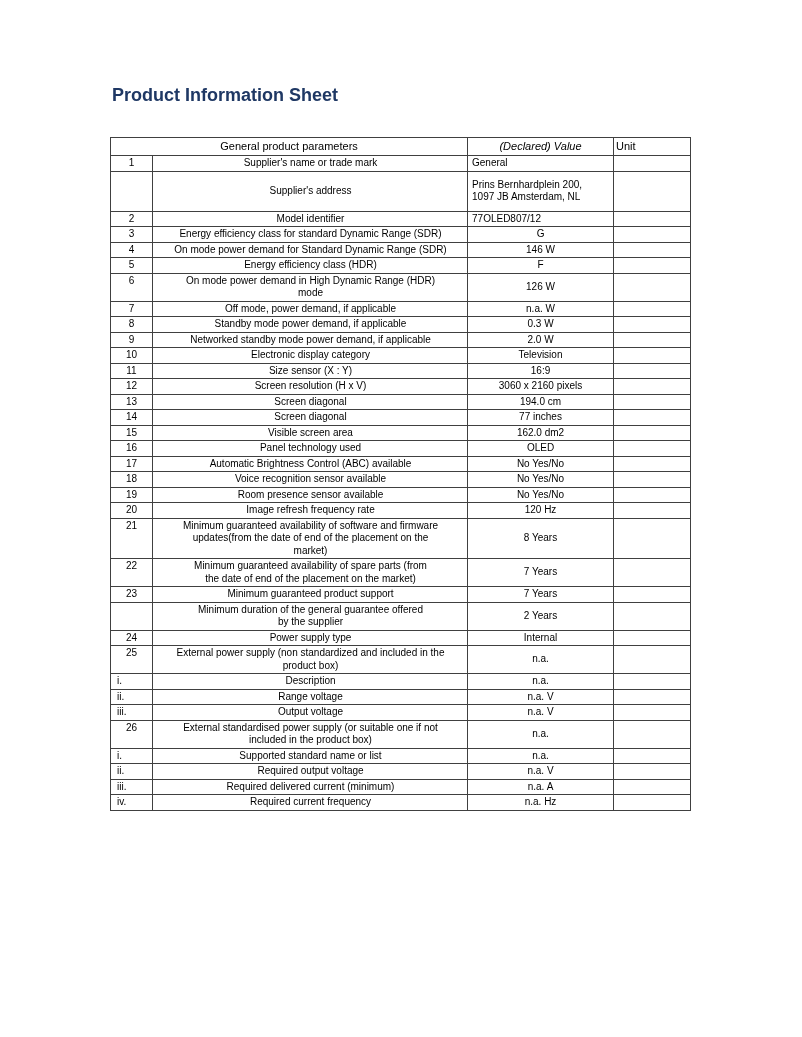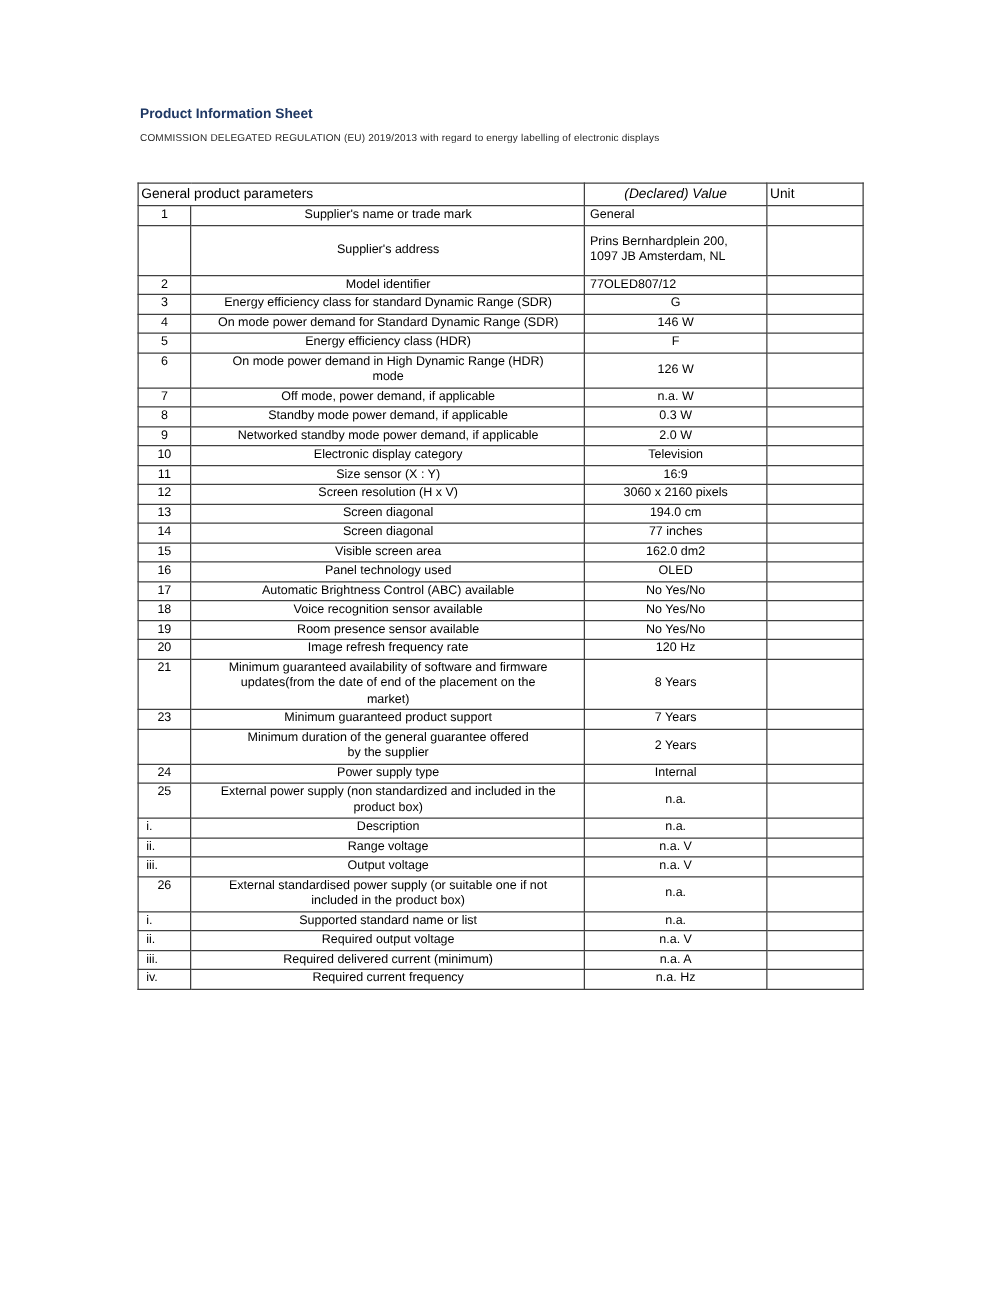--- a/index.html
+++ b/index.html
@@ -7,21 +7,21 @@
     width: 802px;
     height: 1037px;
     background: #ffffff;
     font-family: "Liberation Sans", sans-serif;
     color: #000;
     position: relative;
     overflow: hidden;
   }
   .content { padding: 85px 0 0 110px; }
   .page-title {
-    font-size: 11px;
+    font-size: 18px;
     font-weight: bold;
     color: #1F3864;
     margin: 0 0 0 2px;
   }
   .page-subtitle {
     font-size: 8px;
     color: #262626;
     margin: 9px 0 0 2px;
     letter-spacing: 0.15px;
   }
@@ -41,21 +41,21 @@
     line-height: 12.5px;
     padding: 1px 2px;
     vertical-align: middle;
     overflow: hidden;
   }
   .product-table th {
     font-size: 11px;
     font-weight: normal;
     height: 15px;
   }
-  th.h-param { text-align: left; }
+  th.h-param { text-align: center; }
   th.h-val   { text-align: center; font-style: italic; }
   th.h-unit  { text-align: left; padding-left: 2px; }
   td.num  { text-align: center; vertical-align: top; }
   td.num.left { text-align: left; padding-left: 6px; }
   td.param {
     text-align: center;
     padding-left: 3px;
     white-space: pre-line;
   }
   td.val {
@@ -64,21 +64,20 @@
   }
   td.val.left { text-align: left; padding-left: 4px; }
   td.val.top  { vertical-align: top; }
   td.unit { }
 </style>
 </head>
 <body>
 
 <div class="content">
   <h1 class="page-title">Product Information Sheet</h1>
-  <div class="page-subtitle">COMMISSION DELEGATED REGULATION (EU) 2019/2013 with regard to energy labelling of electronic displays</div>
 
   <table class="product-table">
     <colgroup>
       <col class="c-num">
         <col class="c-param">
         <col class="c-val">
         <col class="c-unit">
     </colgroup>
     <thead>
       <tr>
@@ -218,20 +217,27 @@
         </tr>
         <tr>
           <td class="num">21</td>
           <td class="param">Minimum guaranteed availability of software and firmware
 updates(from the date of end of the placement on the
 market)</td>
           <td class="val">8 Years</td>
           <td class="unit"></td>
         </tr>
         <tr>
+          <td class="num">22</td>
+          <td class="param">Minimum guaranteed availability of spare parts (from
+the date of end of the placement on the market)</td>
+          <td class="val">7 Years</td>
+          <td class="unit"></td>
+        </tr>
+        <tr>
           <td class="num">23</td>
           <td class="param">Minimum guaranteed product support</td>
           <td class="val">7 Years</td>
           <td class="unit"></td>
         </tr>
         <tr>
           <td class="num"></td>
           <td class="param">Minimum duration of the general guarantee offered
 by the supplier</td>
           <td class="val">2 Years</td>

